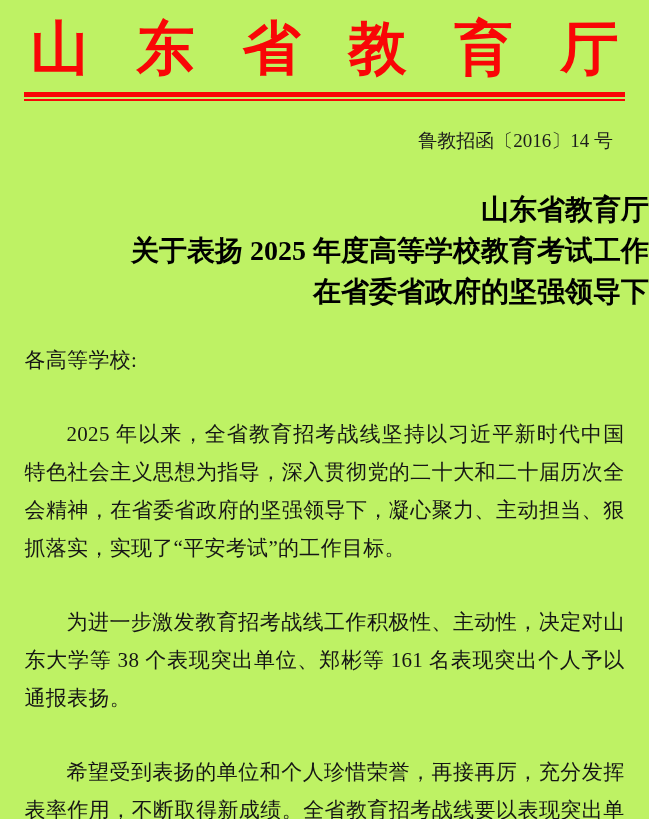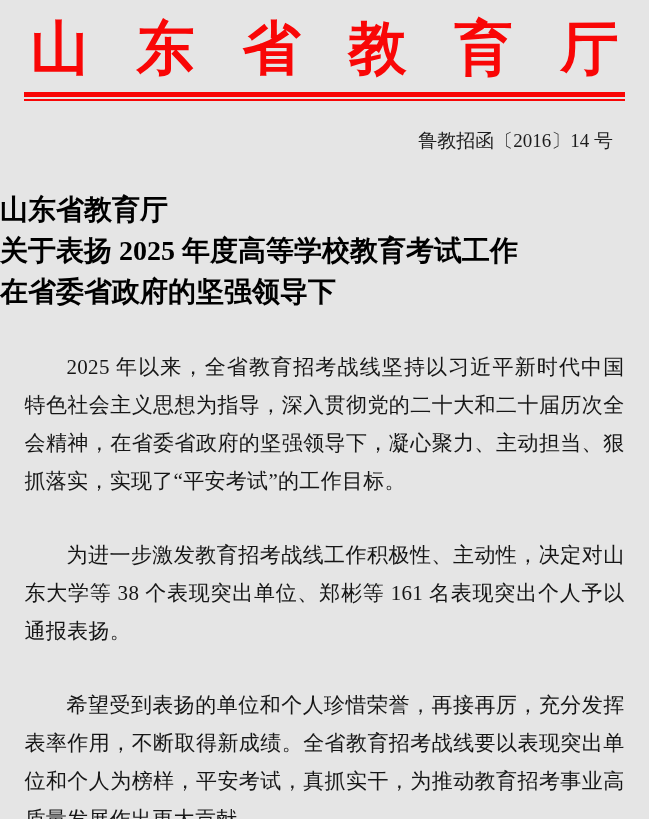--- a/index.html
+++ b/index.html
@@ -1,21 +1,21 @@
 <!DOCTYPE html>
 <html><head>
 <meta charset="utf-8">
 <style>
   * { margin: 0; padding: 0; box-sizing: border-box; }
   html, body { background: #ffffff; }
   .page {
     position: relative;
     width: 649px;
     height: 819px;
-    background: #e5e5e5;
+    background: #bef264;
     font-family: "Liberation Serif", serif;
     overflow: hidden;
   }
   
   .agency-name {
     margin: 13px auto 0;
     width: 588px;
     font-size: 58px;
     line-height: 72px;
     font-weight: bold;
@@ -34,21 +34,21 @@
     margin: 28px auto 0;
     padding-right: 12px;
     text-align: right;
     font-size: 19px;
     line-height: 24px;
     color: #1c1c1c;
   }
   
   .doc-title {
     margin-top: 36px;
-    text-align: left;
+    text-align: right;
     font-size: 28px;
     line-height: 41px;
     font-weight: bold;
     color: #000000;
   }
   
   .doc-body {
     width: 600px;
     margin: 29px auto 0;
     font-size: 21px;
@@ -75,18 +75,19 @@
 
   <div class="doc-number">鲁教招函〔2016〕14 号</div>
 
   <div class="doc-title">
     <div>山东省教育厅</div>
     <div>关于表扬 2025 年度高等学校教育考试工作</div>
     <div>在省委省政府的坚强领导下</div>
   </div>
 
   <div class="doc-body">
+    <div class="salutation">各高等学校:</div>
     <div class="para">2025 年以来，全省教育招考战线坚持以习近平新时代中国特色社会主义思想为指导，深入贯彻党的二十大和二十届历次全会精神，在省委省政府的坚强领导下，凝心聚力、主动担当、狠抓落实，实现了“平安考试”的工作目标。</div>
     <div class="para">为进一步激发教育招考战线工作积极性、主动性，决定对山东大学等 38 个表现突出单位、郑彬等 161 名表现突出个人予以通报表扬。</div>
     <div class="para">希望受到表扬的单位和个人珍惜荣誉，再接再厉，充分发挥表率作用，不断取得新成绩。全省教育招考战线要以表现突出单位和个人为榜样，平安考试，真抓实干，为推动教育招考事业高质量发展作出更大贡献。</div>
   </div>
 
 </div>
 
 </body></html>

